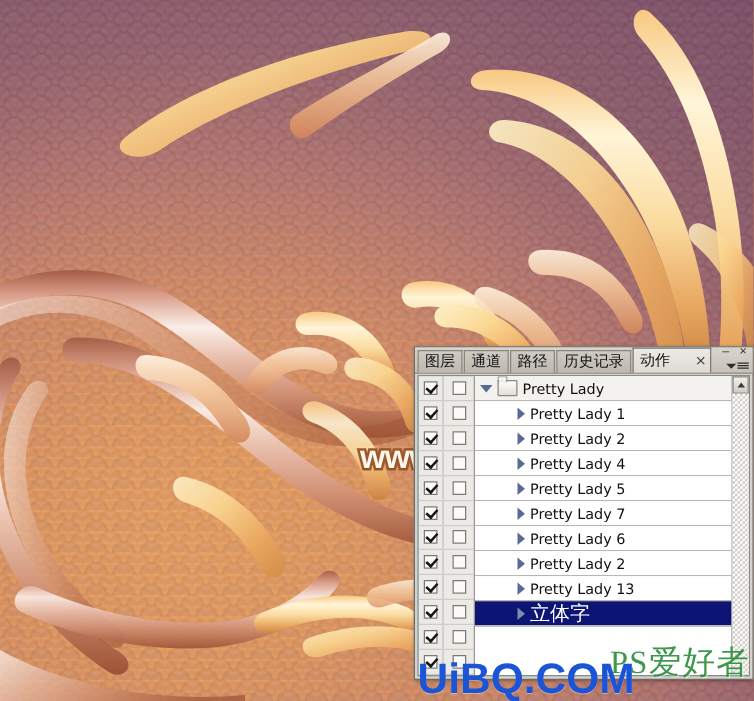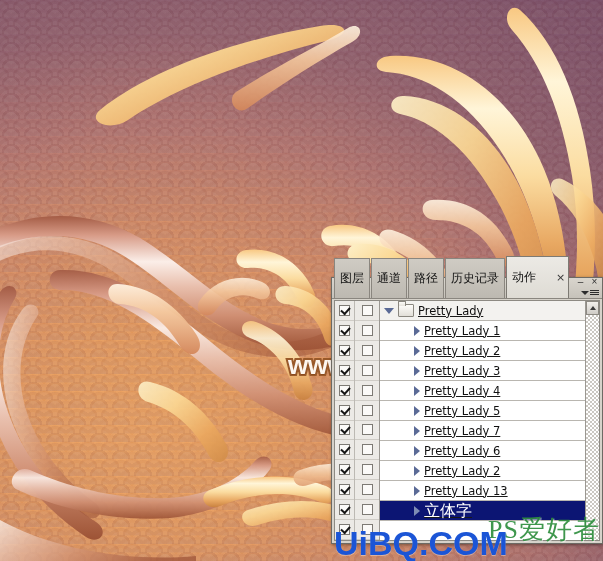--- a/index.html
+++ b/index.html
@@ -80,21 +80,21 @@
     font-size:11px;color:#1a1a1a;
   }
   .tabbar{
     position:relative;height:20px;
     background:linear-gradient(#d9d5cd,#c6c2ba);
     border-bottom:1px solid #8a867f;
     display:flex;align-items:flex-end;
     padding-left:2px;
   }
   .tab{
-    height:17px;line-height:17px;padding:11px 5px;margin-right:1px;
+    height:17px;line-height:17px;padding:0 5px;margin-right:1px;
     font-size:12px;font-family:"DejaVu Sans","Liberation Sans",sans-serif;
     background:linear-gradient(#cfcbc3,#bdb9b1);
     border:1px solid #8a867f;border-bottom:none;
     color:#121212;white-space:nowrap;
     cursor:default;
     margin-top:22px;
   }
   .tab.active{
     background:linear-gradient(#eceae5,#dedbd4);
     height:19px;line-height:19px;
@@ -119,21 +119,20 @@
     border-top:4px solid #2c2c2c;
   }
   .panelmenu .lines{display:flex;flex-direction:column;gap:1px;}
   .panelmenu .lines i{display:block;width:9px;height:1px;background:#2c2c2c;}
 
   .listwrap{
     position:absolute;left:2px;top:22px;right:2px;bottom:2px;
     background:#7dd3fc;
     border:1px solid #8d8a83;
     display:flex;
-    text-decoration:underline;
   }
   .col-eye{width:19px;border-right:1px solid #bcb9b3;background:#eceae6;}
   .col-link{width:24px;border-right:1px solid #9b9892;background:#eceae6;}
   .col-rows{flex:1;background:#fff;position:relative;}
   .scroll{
     width:13px;background:#e6e3de;border-left:1px solid #9b9892;
     display:flex;flex-direction:column;
   }
   .scroll .arrow{
     height:14px;background:linear-gradient(#f2f0ec,#cfccc6);
@@ -418,24 +417,20 @@
         <div class="row">
           <span class="tri-right"></span>
           <span class="rowlabel">Pretty Lady 1</span>
         </div>
         <div class="row">
           <span class="tri-right"></span>
           <span class="rowlabel">Pretty Lady 2</span>
         </div>
         <div class="row">
           <span class="tri-right"></span>
-          <span class="rowlabel">Pretty Lady 3</span>
-        </div>
-        <div class="row">
-          <span class="tri-right"></span>
           <span class="rowlabel">Pretty Lady 4</span>
         </div>
         <div class="row">
           <span class="tri-right"></span>
           <span class="rowlabel">Pretty Lady 5</span>
         </div>
         <div class="row">
           <span class="tri-right"></span>
           <span class="rowlabel">Pretty Lady 7</span>
         </div>

